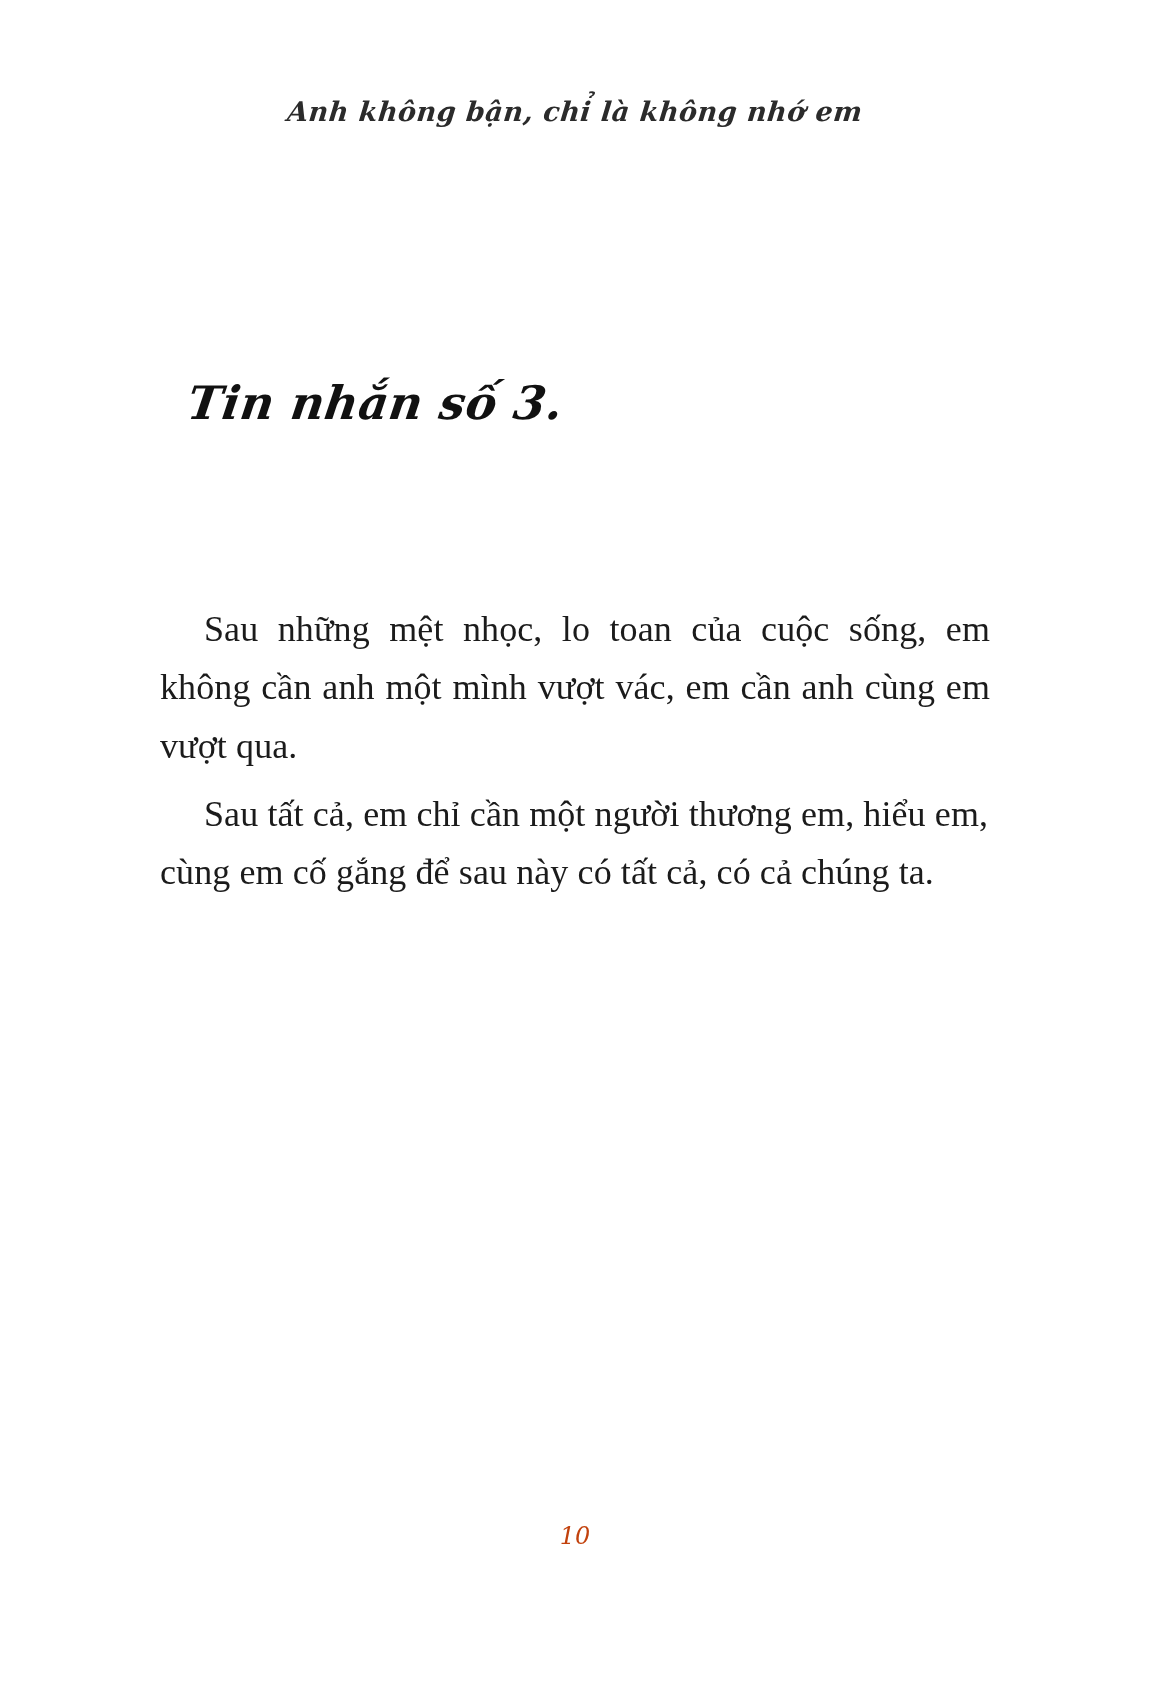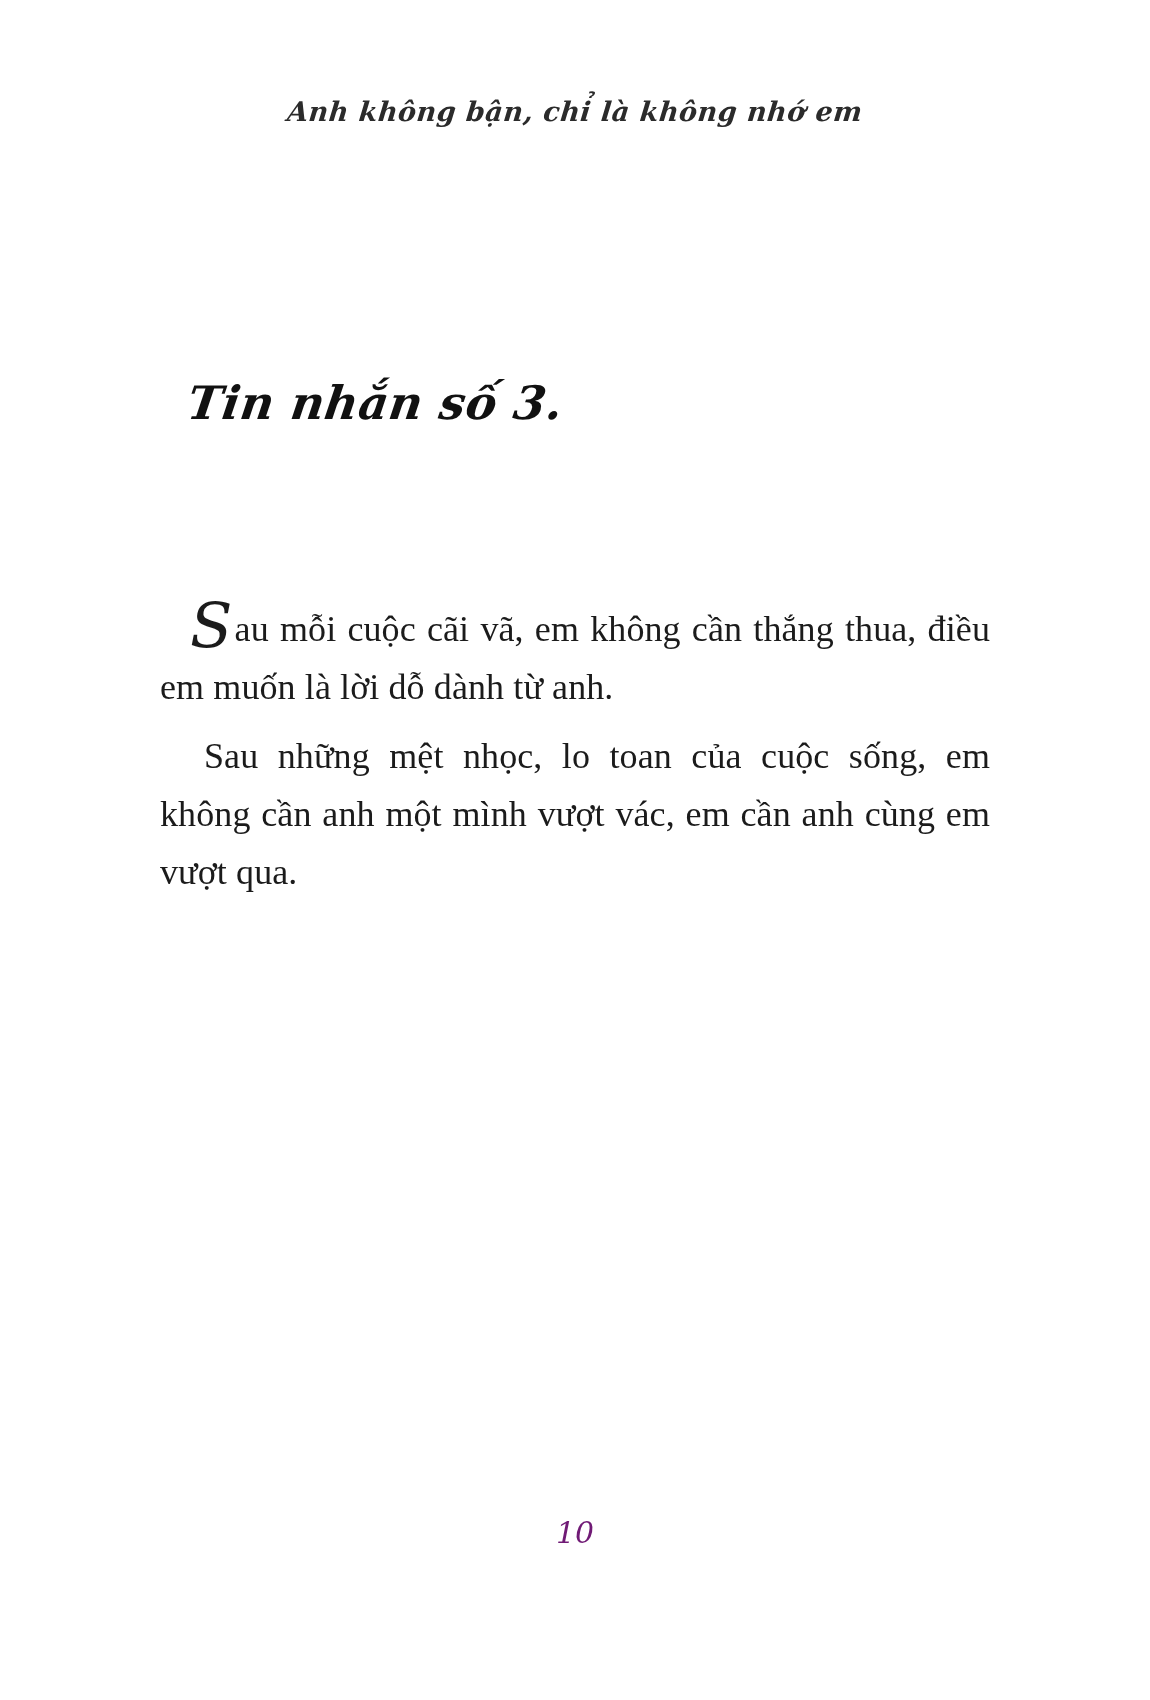--- a/index.html
+++ b/index.html
@@ -95,37 +95,37 @@
 
   
   .folio {
     position: absolute;
     bottom: 150px;
     left: 0;
     right: 0;
     text-align: center;
     font-family: "DejaVu Serif", serif;
     font-style: italic;
-    font-size: 30px;
-    color: #701a75;
+    font-size: 24px;
+    color: #c2410c;
   }
 </style>
 </head>
 <body>
 
 <div class="page">
 
   <div class="running-head">Anh không bận, chỉ là không nhớ em</div>
 
   <h1 class="chapter-title">Tin nhắn số 3.</h1>
 
   <div class="body-block">
 
-    <p class="para first-para"><span class="dropcap">S</span><span>au mỗi cuộc cãi vã, em không cần thắng thua, điều em muốn là lời dỗ dành từ anh.</span></p>
 
     <p class="para indent">Sau những mệt nhọc, lo toan của cuộc sống, em không cần anh một mình vượt vác, em cần anh cùng em vượt qua.</p>
 
+    <p class="para indent last">Sau tất cả, em chỉ cần một người thương em, hiểu em, cùng em cố gắng để sau này có tất cả, có cả chúng ta.</p>
 
   </div>
 
   <div class="folio">10</div>
 
 </div>
 
 </body></html>

